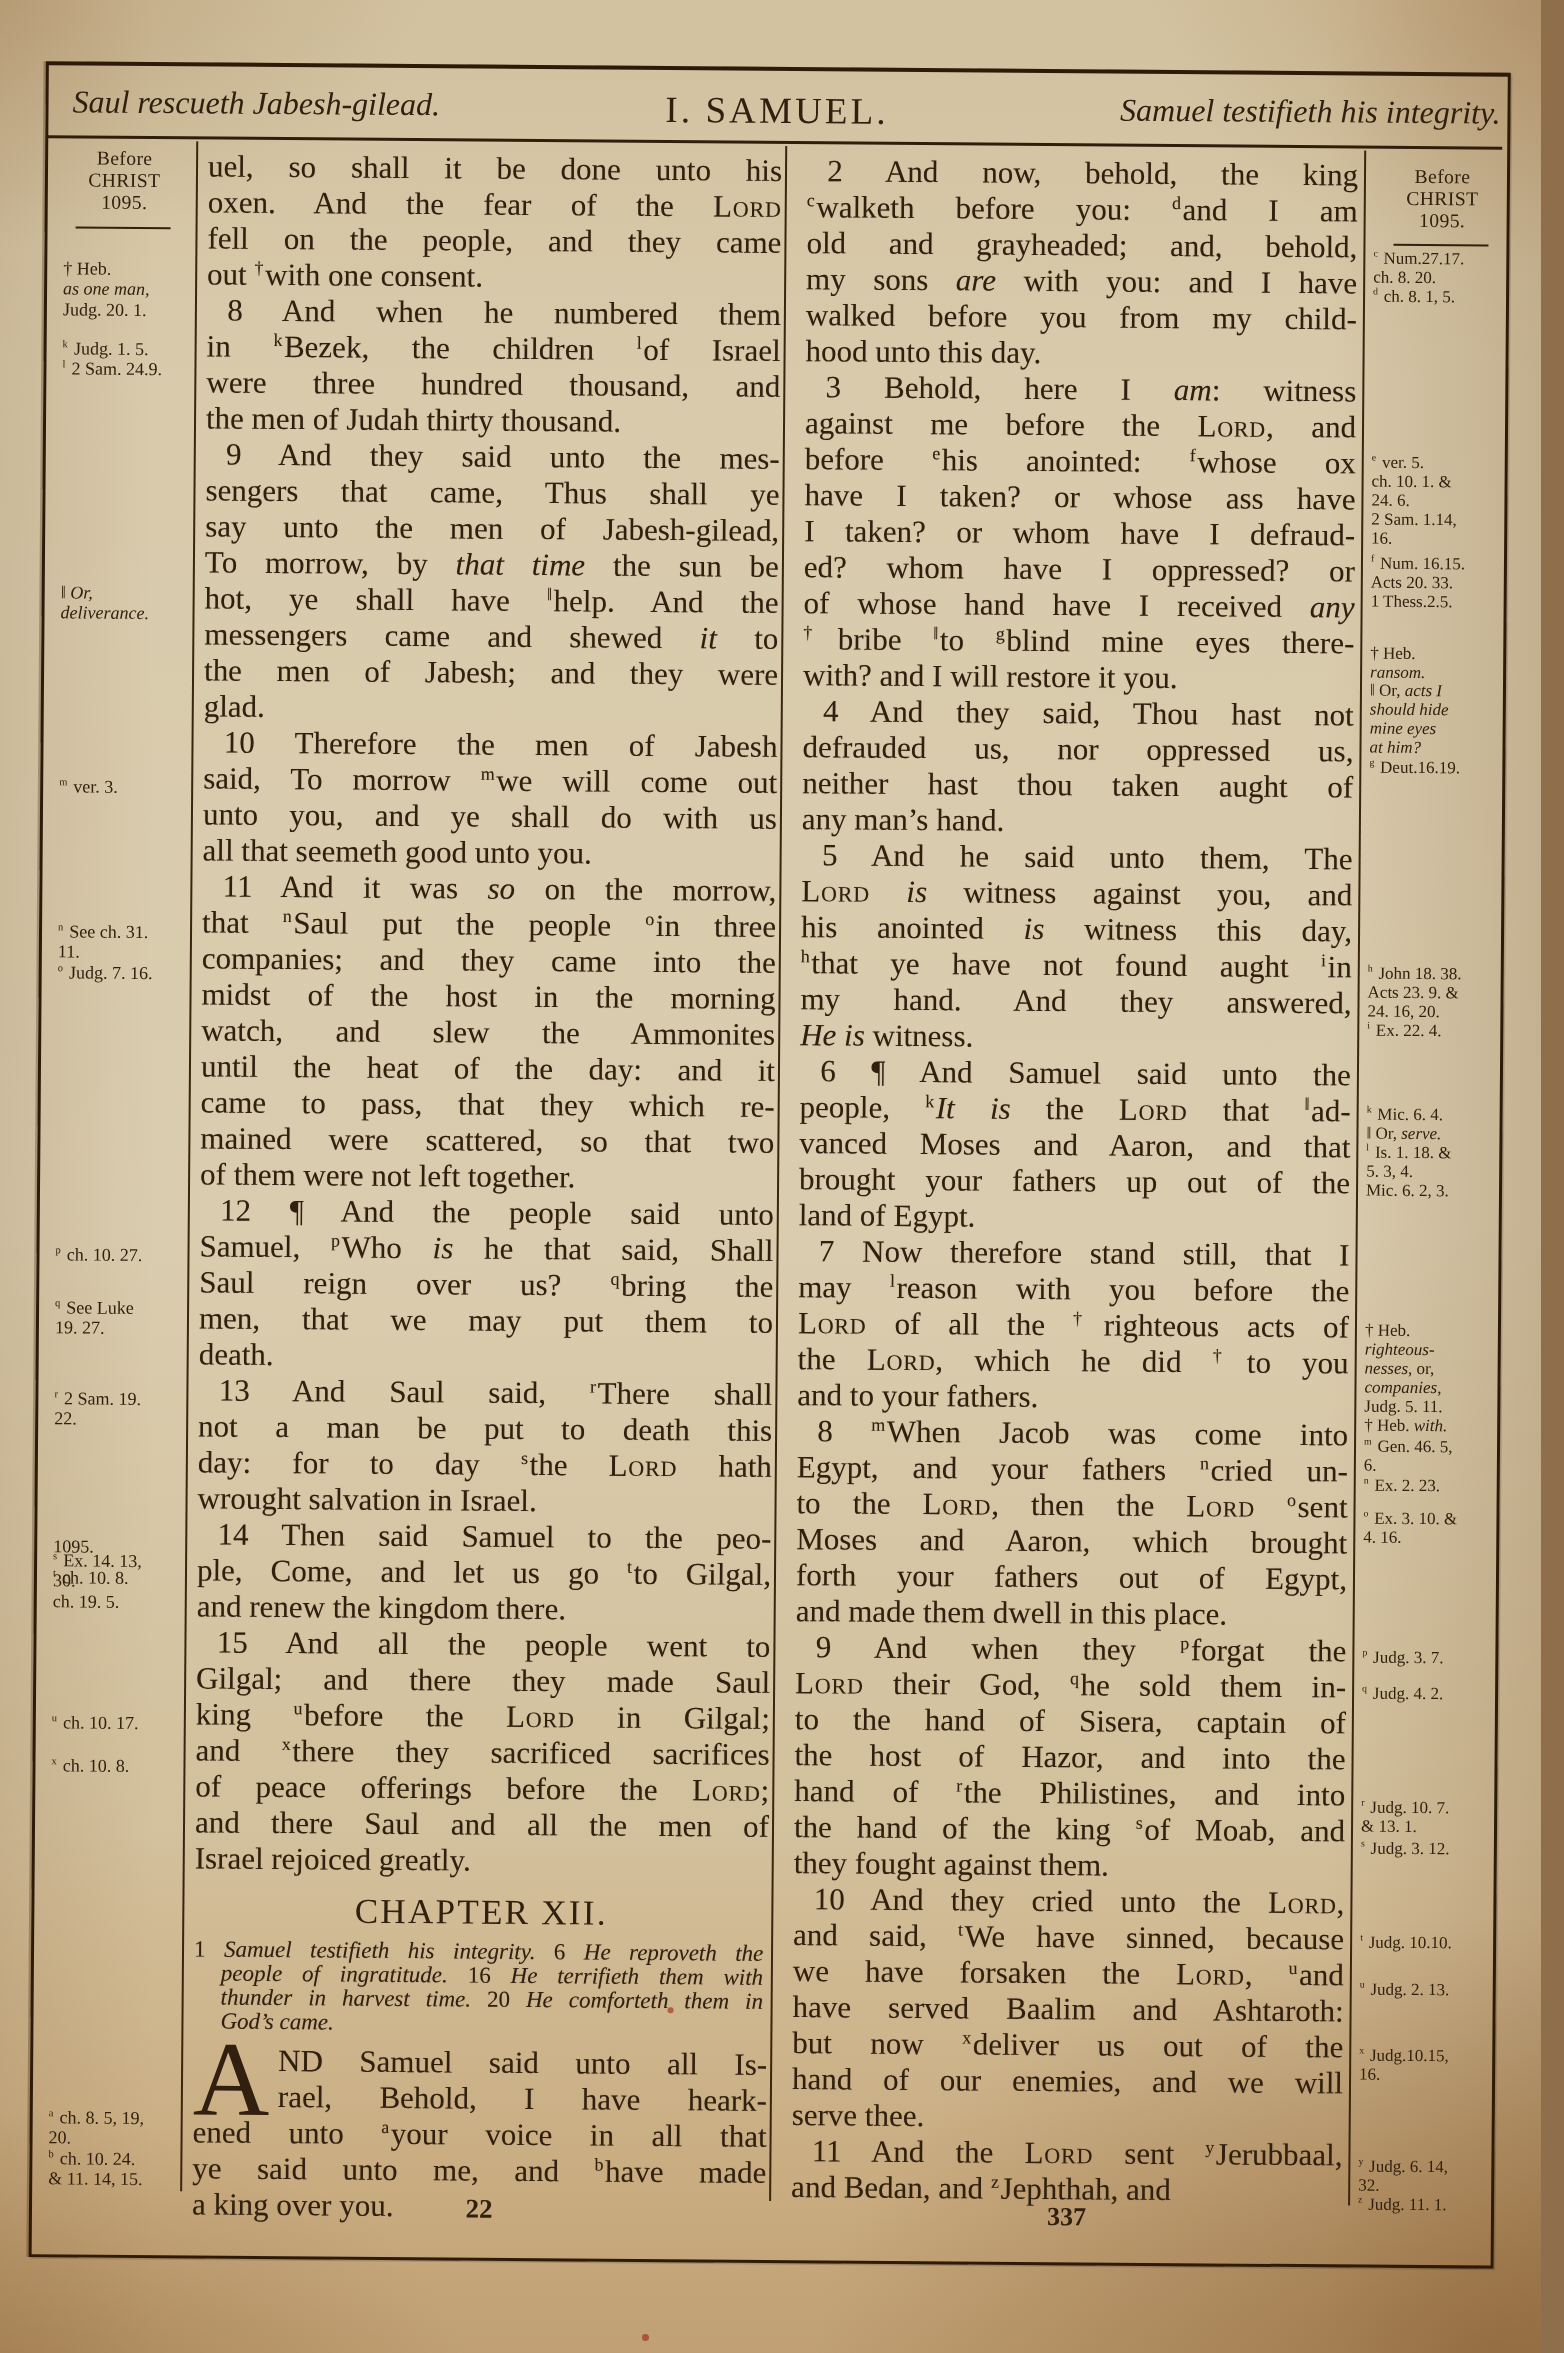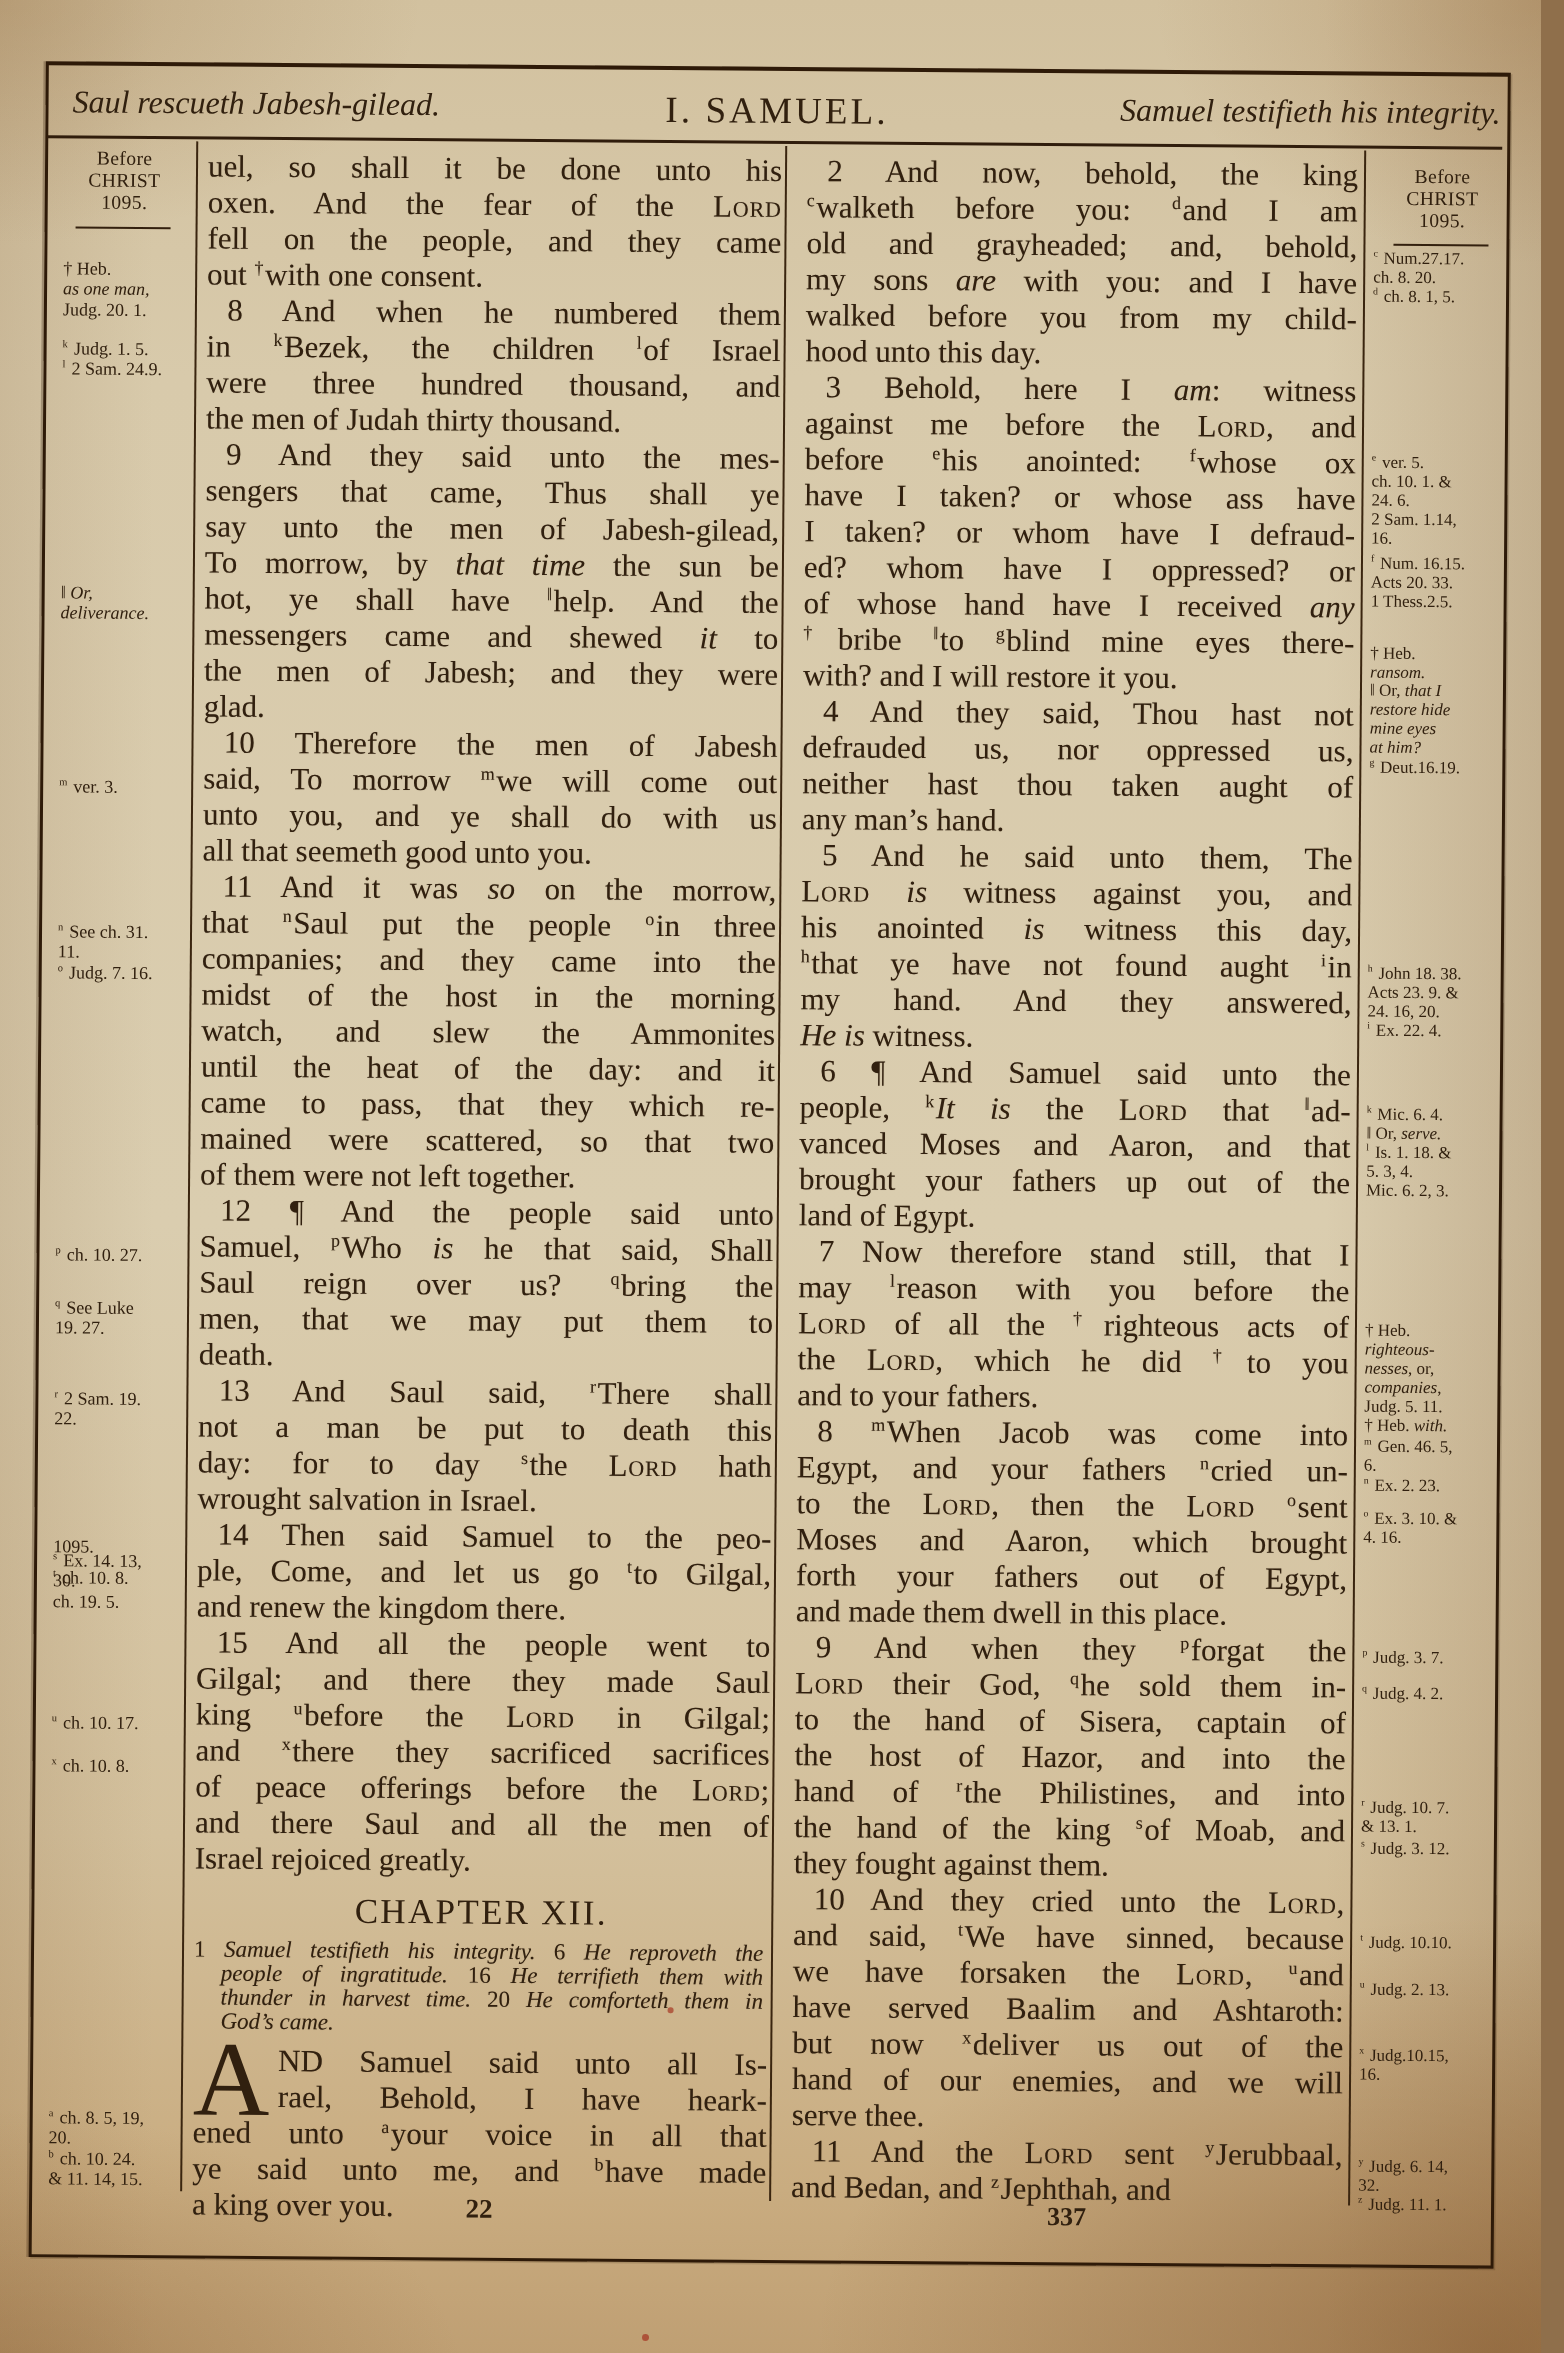--- a/index.html
+++ b/index.html
@@ -159,22 +159,22 @@
         <div class="note note-right" style="top: 549px;">
           <div class="mline"><sup>f</sup> Num. 16.15.</div>
           <div class="mline">Acts 20. 33.</div>
           <div class="mline">1 Thess.2.5.</div>
         </div>
         <div class="note note-right" style="top: 639px;">
           <div class="mline">† Heb.</div>
           <div class="mline"><i>ransom.</i></div>
         </div>
         <div class="note note-right" style="top: 676px;">
-          <div class="mline">‖ Or, <i>that I</i></div>
-          <div class="mline"><i>restore hide</i></div>
+          <div class="mline">‖ Or, <i>acts I</i></div>
+          <div class="mline"><i>should hide</i></div>
           <div class="mline"><i>mine eyes</i></div>
           <div class="mline"><i>at him?</i></div>
         </div>
         <div class="note note-right" style="top: 753px;">
           <div class="mline"><sup>g</sup> Deut.16.19.</div>
         </div>
         <div class="note note-right" style="top: 959px;">
           <div class="mline"><sup>h</sup> John 18. 38.</div>
           <div class="mline">Acts 23. 9. &amp;</div>
           <div class="mline">24. 16, 20.</div>

